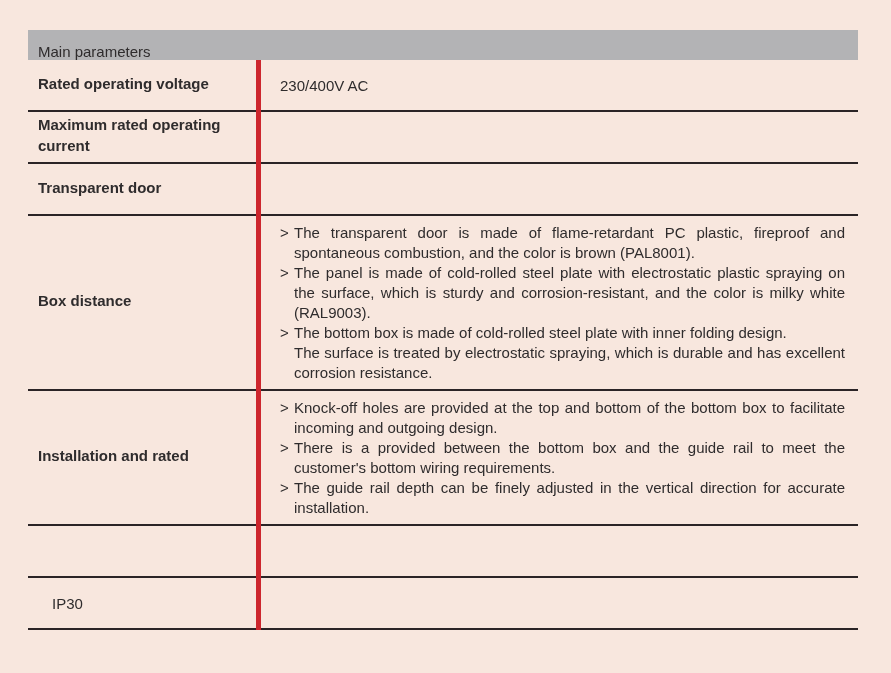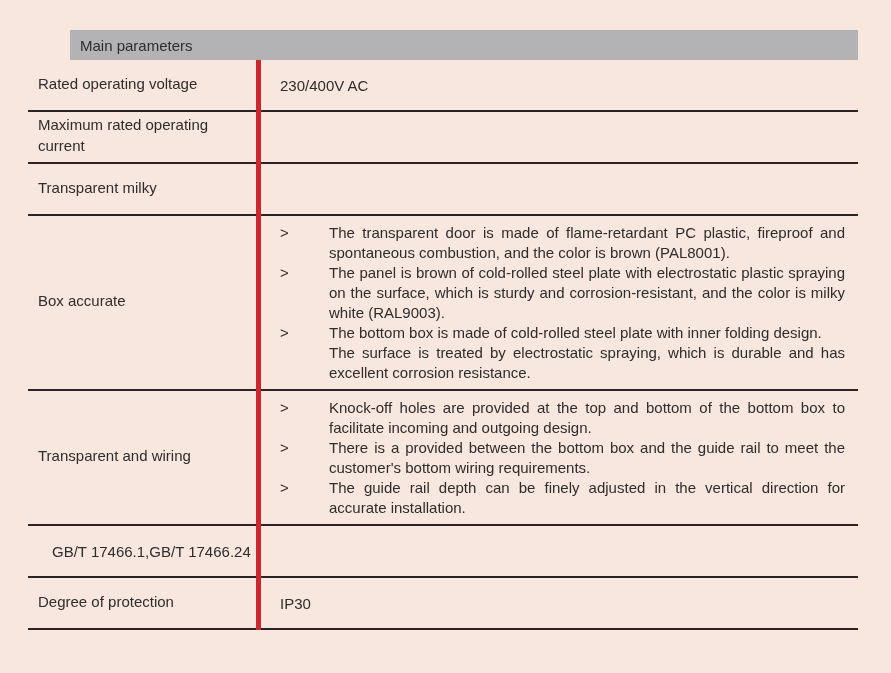--- a/index.html
+++ b/index.html
@@ -19,24 +19,23 @@
   .panel {
     position: absolute;
     left: 28px;
     top: 30px;
     width: 830px;
   }
   .panel-header {
     height: 30px;
     background: var(--header-bg, #b3b3b5);
     display: flex;
-    align-items: center;
+    align-items: flex-end;
     padding-left: 10px;
     box-sizing: border-box;
-    margin-left: 42px;
   }
   .panel-body {
     position: relative;
   }
   .red-divider {
     position: absolute;
     left: 228px;
     top: 0;
     bottom: 0;
     width: 5px;
@@ -52,20 +51,21 @@
   .cell {
     box-sizing: border-box;
   }
   .label {
     width: 228px;
     flex: none;
     padding: 1px 18px 5px 10px;
     display: flex;
     align-items: center;
     line-height: 21px;
+    font-weight: bold;
   }
   .value {
     flex: 1;
     padding: 6px 13px 6px 24px;
   }
   .value.single {
     display: flex;
     align-items: center;
   }
   .value.list {
@@ -77,21 +77,20 @@
     line-height: 20px;
   }
   .marker {
     width: 14px;
     flex: none;
   }
   .btext {
     flex: 1;
     text-align: justify;
     white-space: pre-line;
-    margin-left: 35px;
   }
 </style>
 </head>
 <body style="--page-bg: #f8e7de; --header-bg: #b3b3b5; --accent: #cd262d; --line-color: #2b2426; --text-color: #2f2c2d;">
 
 <div class="panel">
   <div class="panel-header">
     <span>Main parameters</span>
   </div>
   <div class="panel-body">
@@ -100,63 +99,61 @@
   <div class="row">
     <div class="cell label">Rated operating voltage</div>
     <div class="cell value single">230/400V AC</div>
   </div>
 
   <div class="row">
     <div class="cell label">Maximum rated operating current</div>
   </div>
 
   <div class="row">
-    <div class="cell label">Transparent milky</div>
+    <div class="cell label">Transparent door</div>
   </div>
 
   <div class="row">
-    <div class="cell label">Box accurate</div>
+    <div class="cell label">Box distance</div>
     <div class="cell value list">
             <div class="bullet">
               <span class="marker">&gt;</span>
               <span class="btext">The transparent door is made of flame-retardant PC plastic, fireproof and spontaneous combustion, and the color is brown (PAL8001).</span>
             </div>
             <div class="bullet">
               <span class="marker">&gt;</span>
-              <span class="btext">The panel is brown of cold-rolled steel plate with electrostatic plastic spraying on the surface, which is sturdy and corrosion-resistant, and the color is milky white (RAL9003).</span>
+              <span class="btext">The panel is made of cold-rolled steel plate with electrostatic plastic spraying on the surface, which is sturdy and corrosion-resistant, and the color is milky white (RAL9003).</span>
             </div>
             <div class="bullet">
               <span class="marker">&gt;</span>
               <span class="btext">The bottom box is made of cold-rolled steel plate with inner folding design.
 The surface is treated by electrostatic spraying, which is durable and has excellent corrosion resistance.</span>
             </div>
           </div>
   </div>
 
   <div class="row">
-    <div class="cell label">Transparent and wiring</div>
+    <div class="cell label">Installation and rated</div>
     <div class="cell value list">
             <div class="bullet">
               <span class="marker">&gt;</span>
               <span class="btext">Knock-off holes are provided at the top and bottom of the bottom box to facilitate incoming and outgoing design.</span>
             </div>
             <div class="bullet">
               <span class="marker">&gt;</span>
               <span class="btext">There is a provided between the bottom box and the guide rail to meet the customer's bottom wiring requirements.</span>
             </div>
             <div class="bullet">
               <span class="marker">&gt;</span>
               <span class="btext">The guide rail depth can be finely adjusted in the vertical direction for accurate installation.</span>
             </div>
           </div>
   </div>
 
   <div class="row">
-    <div class="cell value single">GB/T 17466.1,GB/T 17466.24</div>
   </div>
 
   <div class="row">
-    <div class="cell label">Degree of protection</div>
     <div class="cell value single">IP30</div>
   </div>
 </div>
   </div>
 </div>
 
 </body></html>

